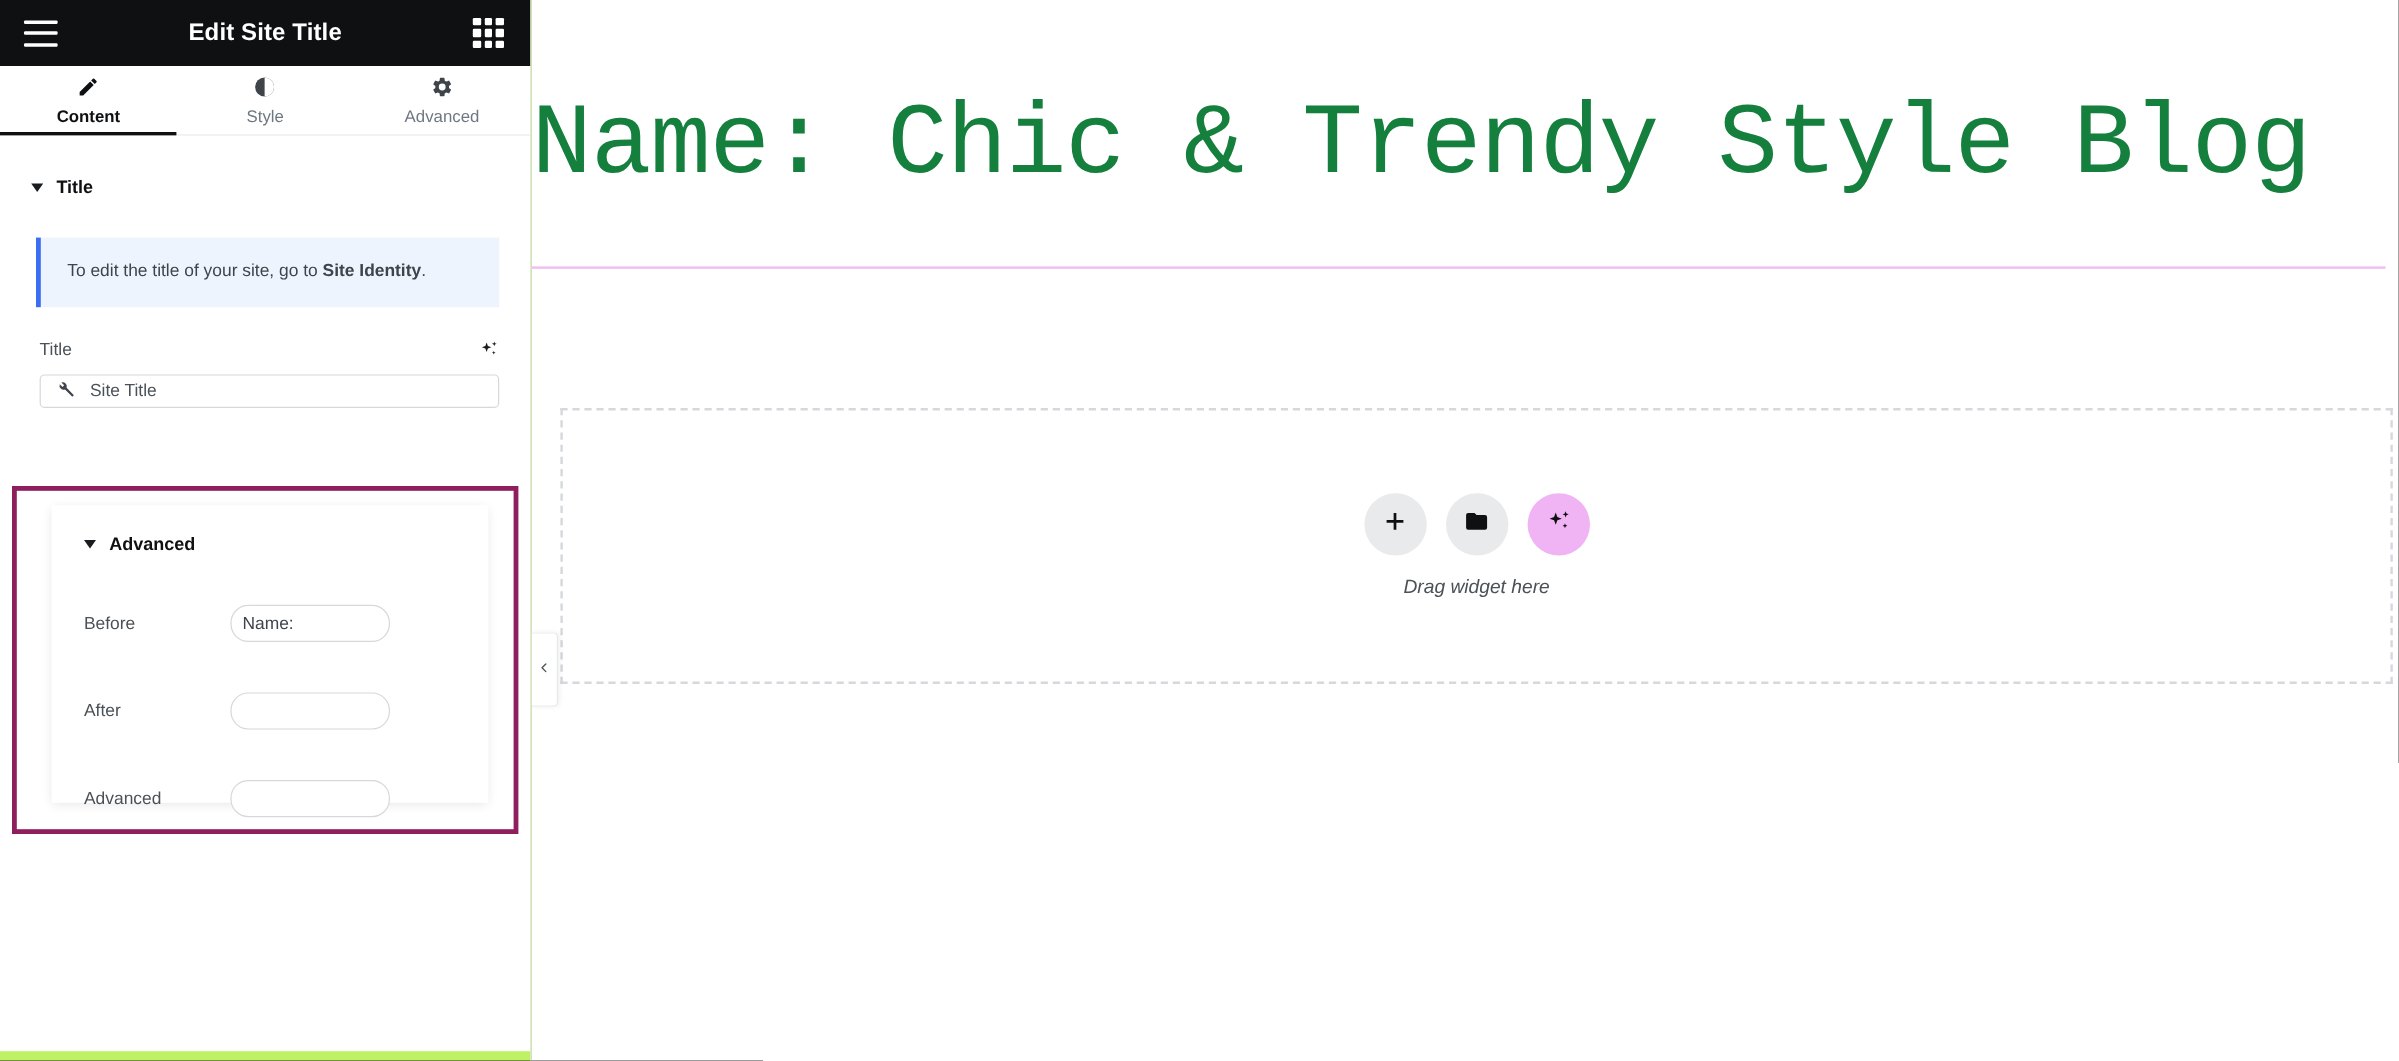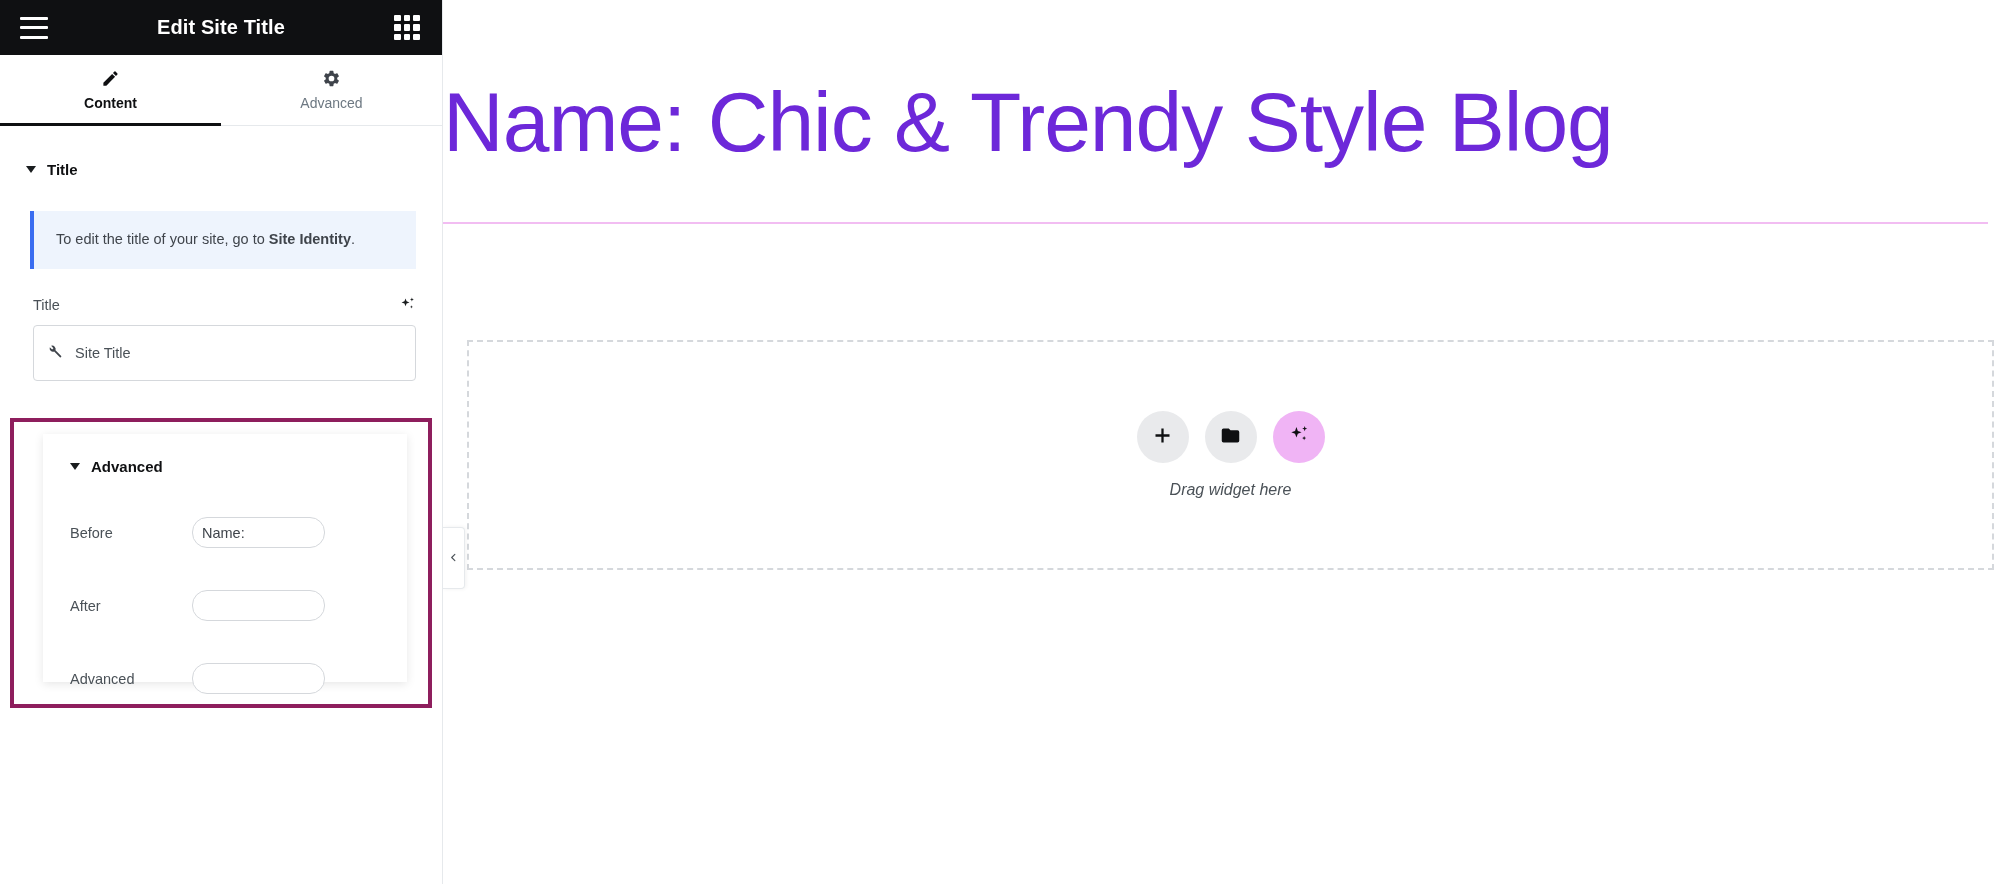--- a/index.html
+++ b/index.html
@@ -61,21 +61,21 @@
     grid-template-rows: repeat(3, 1fr);
     gap: 3px;
     cursor: pointer;
     flex: 0 0 26px;
   }
   .grid-icon b { display: block; background: #ffffff; border-radius: 1px; }
 
   
   .tabs {
     display: flex;
-    height: 71px;
+    height: 58px;
     background: #ffffff;
     border-bottom: 1px solid #e6e9ec;
   }
   .tab {
     flex: 1;
     display: flex;
     flex-direction: column;
     align-items: center;
     justify-content: center;
     gap: 7px;
@@ -135,21 +135,21 @@
     display: flex;
     align-items: center;
     justify-content: space-between;
     padding: 27px 26px 0 33px;
   }
   .field-label { font-size: 14.5px; color: #4a5157; }
   .ai-spark { cursor: pointer; display: flex; align-items: center; }
 
   .select-box {
     margin: 12px 26px 0 33px;
-    height: 56px;
+    height: 28px;
     border: 1px solid #d5d8dc;
     border-radius: 4px;
     background: #ffffff;
     display: flex;
     align-items: center;
     gap: 13px;
     padding: 0 13px;
     font-size: 14.5px;
     color: #4a5157;
     cursor: pointer;
@@ -218,24 +218,24 @@
     background: #ffffff;
     overflow: hidden;
   }
   .canvas-inner { position: relative; width: 100%; height: 100%; }
 
   .site-title {
     position: absolute;
     left: 0px;
     top: 78px;
     width: 1545px;
-    font-family: Liberation Sans, sans-serif;
+    font-family: Liberation Mono, monospace;
     font-size: 84px;
     font-weight: normal;
-    color: #6d28d9;
+    color: #15803d;
     white-space: nowrap;
     line-height: 1.05;
     letter-spacing: -1px;
   }
   .title-underline {
     position: absolute;
     left: 0px;
     top: 222px;
     width: 1545px;
     height: 2px;
@@ -324,20 +324,29 @@
     </div>
 
     <nav class="tabs">
       <div class="tab active">
         <span class="ti">
           <svg width="19" height="19" viewBox="0 0 24 24" fill="#0f1012">
             <path d="M3 17.25V21h3.75L17.81 9.94l-3.75-3.75L3 17.25zM20.71 7.04a1 1 0 0 0 0-1.41l-2.34-2.34a1 1 0 0 0-1.41 0l-1.83 1.83 3.75 3.75 1.83-1.83z"></path>
           </svg>
         </span>
         <span>Content</span>
+      </div>
+      <div class="tab">
+        <span class="ti">
+          <svg width="19" height="19" viewBox="0 0 24 24">
+            <circle cx="12" cy="12" r="10" fill="#3f444b"></circle>
+            <path d="M12 2a10 10 0 0 1 0 20z" fill="#ffffff"></path>
+          </svg>
+        </span>
+        <span>Style</span>
       </div>
       <div class="tab">
         <span class="ti">
           <svg width="19" height="19" viewBox="0 0 24 24" fill="#3f444b">
             <path d="M19.14 12.94a7.07 7.07 0 0 0 0-1.88l2.03-1.58a.5.5 0 0 0 .12-.64l-1.92-3.32a.5.5 0 0 0-.6-.22l-2.39.96a7.03 7.03 0 0 0-1.63-.94l-.36-2.54a.5.5 0 0 0-.5-.42h-3.84a.5.5 0 0 0-.49.42l-.36 2.54c-.59.24-1.13.56-1.63.94l-2.39-.96a.5.5 0 0 0-.6.22L2.66 8.84a.5.5 0 0 0 .12.64l2.03 1.58a7.07 7.07 0 0 0 0 1.88l-2.03 1.58a.5.5 0 0 0-.12.64l1.92 3.32c.12.22.39.3.6.22l2.39-.96c.5.38 1.04.7 1.63.94l.36 2.54c.04.24.25.42.49.42h3.84c.25 0 .46-.18.5-.42l.36-2.54c.59-.24 1.13-.56 1.63-.94l2.39.96c.21.08.48 0 .6-.22l1.92-3.32a.5.5 0 0 0-.12-.64l-2.03-1.58zM12 15.6A3.6 3.6 0 1 1 12 8.4a3.6 3.6 0 0 1 0 7.2z"></path>
           </svg>
         </span>
         <span>Advanced</span>
       </div>
     </nav>

